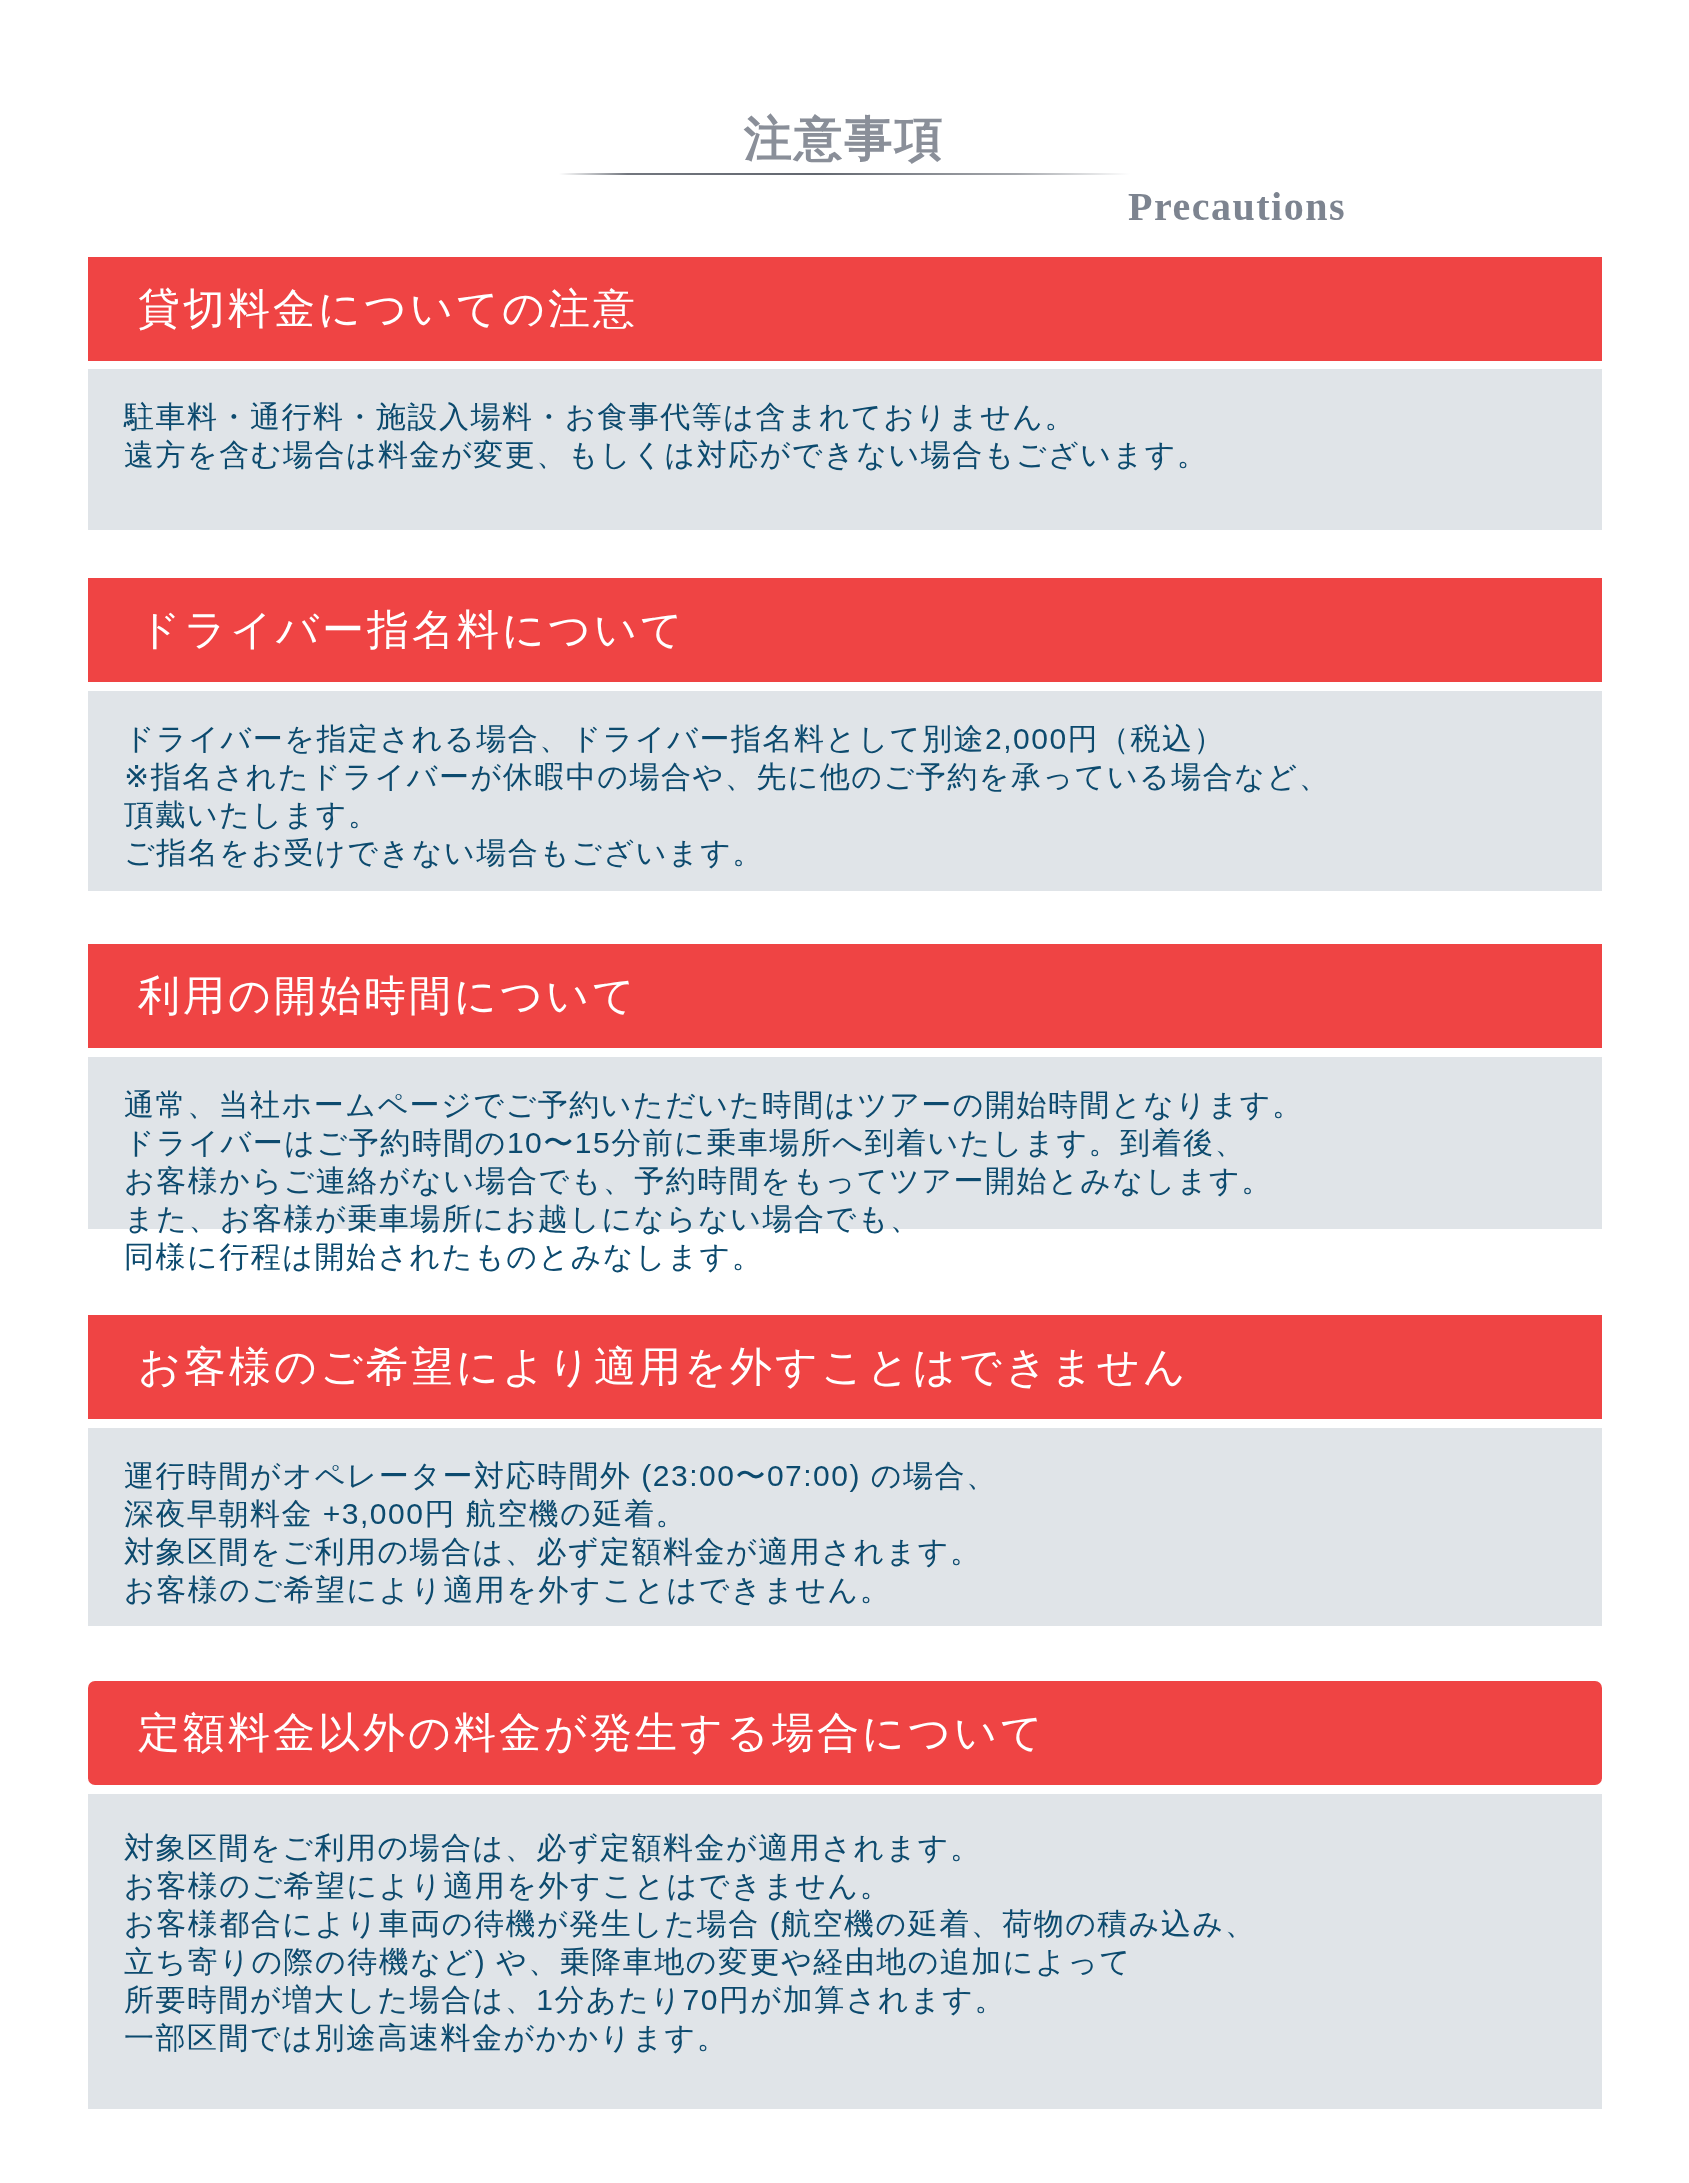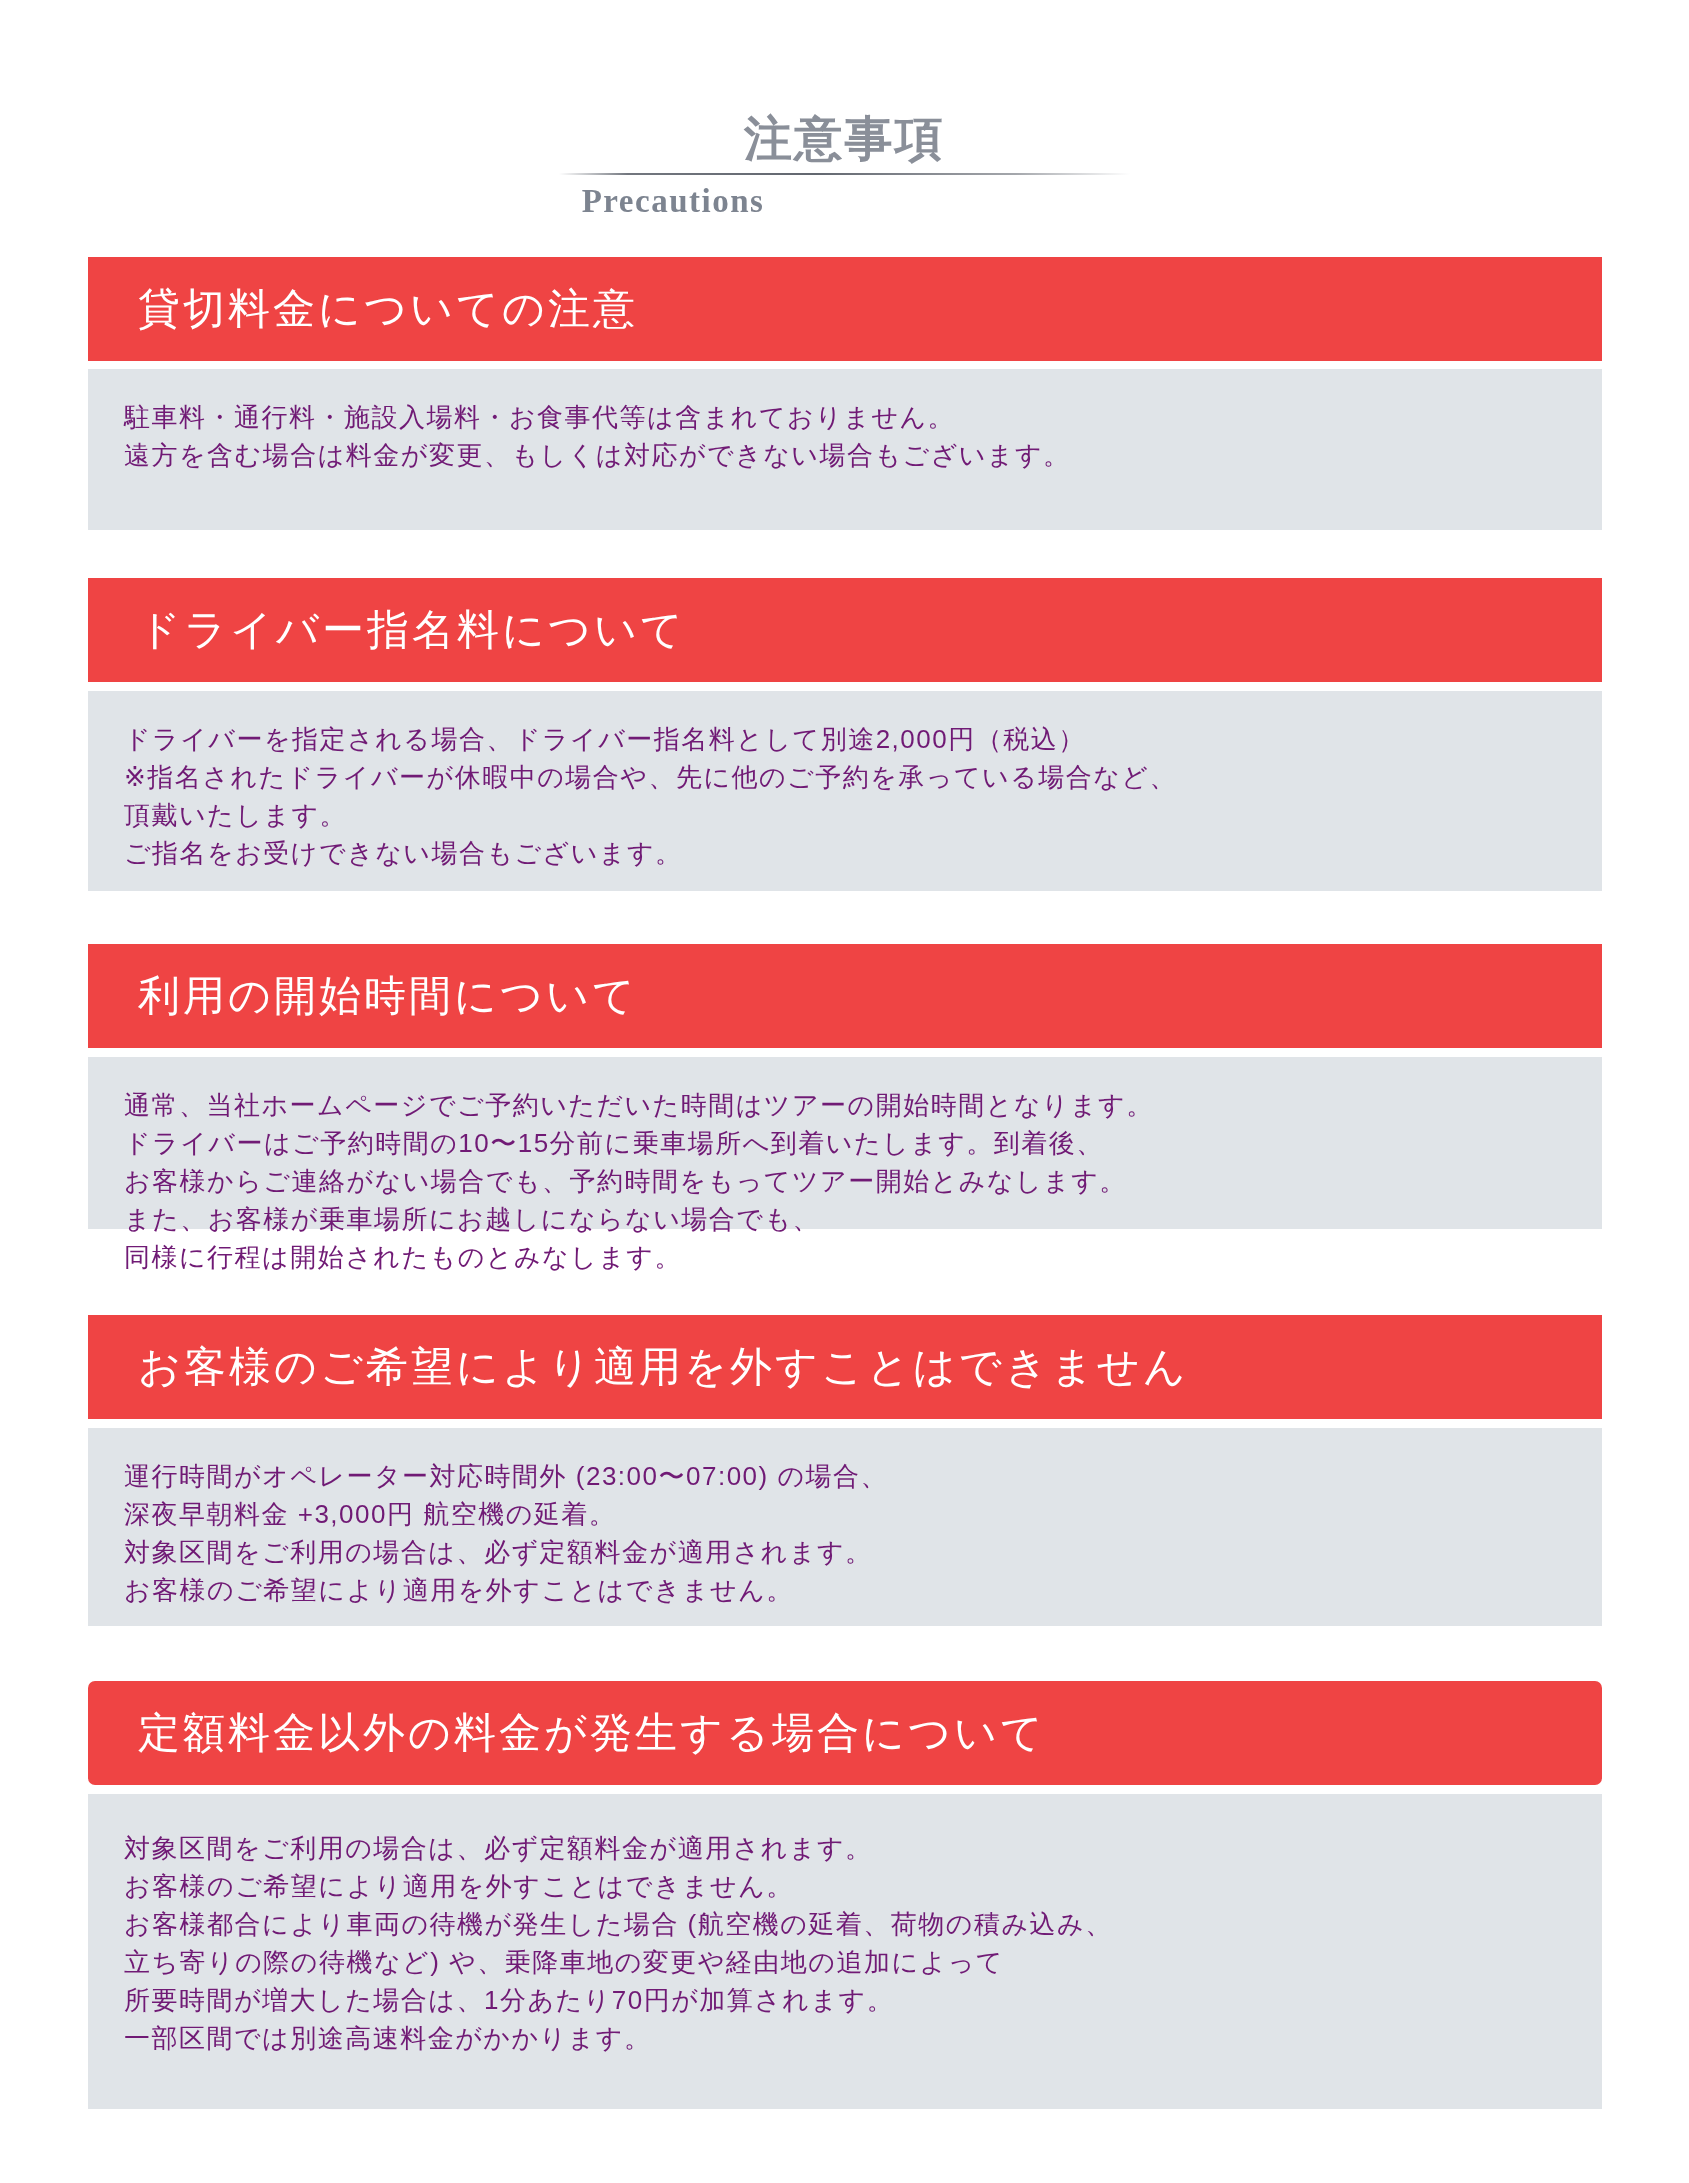--- a/index.html
+++ b/index.html
@@ -37,23 +37,23 @@
       rgba(90,95,104,0.85) 12%,
       rgba(90,95,104,0.95) 45%,
       rgba(90,95,104,0.55) 80%,
       rgba(90,95,104,0) 100%);
   }
   .title-en {
     position: absolute;
     top: 183px;
     left: 0;
     width: 1346px;
-    text-align: center;
+    text-align: right;
     font-family: "Liberation Serif", "DejaVu Serif", serif;
-    font-size: 33px;
+    font-size: 40px;
     font-weight: bold;
     letter-spacing: 1.5px;
     color: #7d8490;
   }
   .sec-header {
     position: absolute;
     left: 88px;
     width: 1514px;
     height: 104px;
     background: #ef4444;
@@ -63,22 +63,22 @@
     display: flex;
     align-items: center;
     padding-left: 50px;
     box-sizing: border-box;
   }
   .sec-body {
     position: absolute;
     left: 88px;
     width: 1514px;
     background: #e0e4e8;
-    color: #701a75;
-    font-size: 26px;
+    color: #0c4a6e;
+    font-size: 30px;
     line-height: 38px;
     letter-spacing: 1.5px;
     padding: 28.5px 30px 0 36px;
     box-sizing: border-box;
   }
   .h1 { top: 257px; }  .b1 { top: 369px;  height: 161px; }
   .h2 { top: 578px; }  .b2 { top: 691px;  height: 200px; }
   .h3 { top: 944px; } .b3 { top: 1057px; height: 172px; }
   .h4 { top: 1315px; } .b4 { top: 1428px; height: 198px; }
   .h5 { top: 1681px; border-radius: 7px; } .b5 { top: 1794px; height: 315px; padding-top: 35px; }

